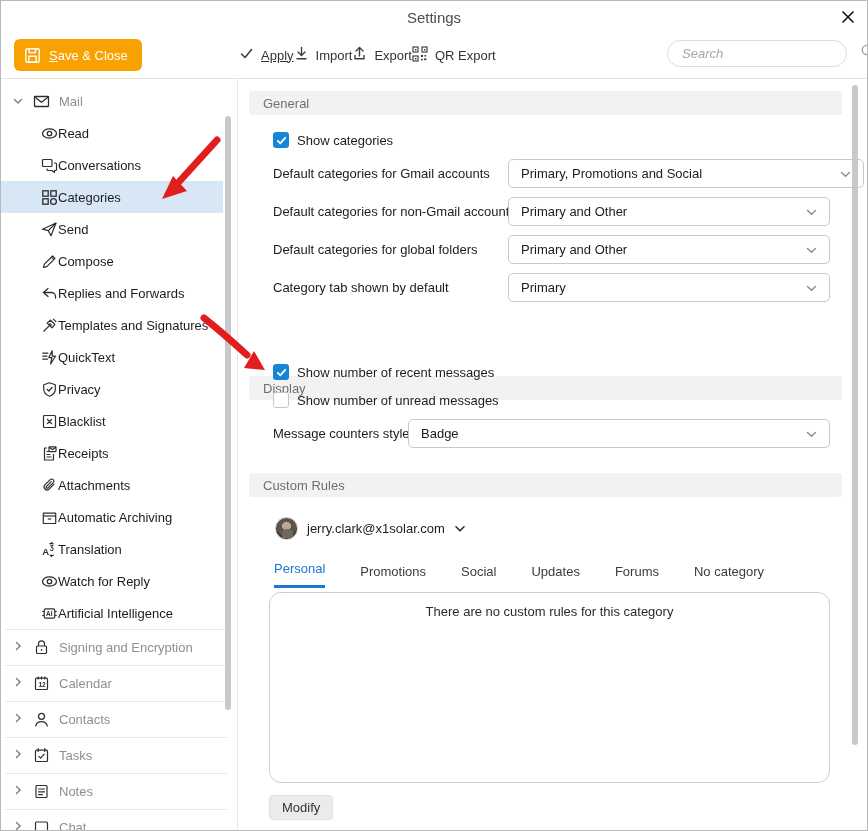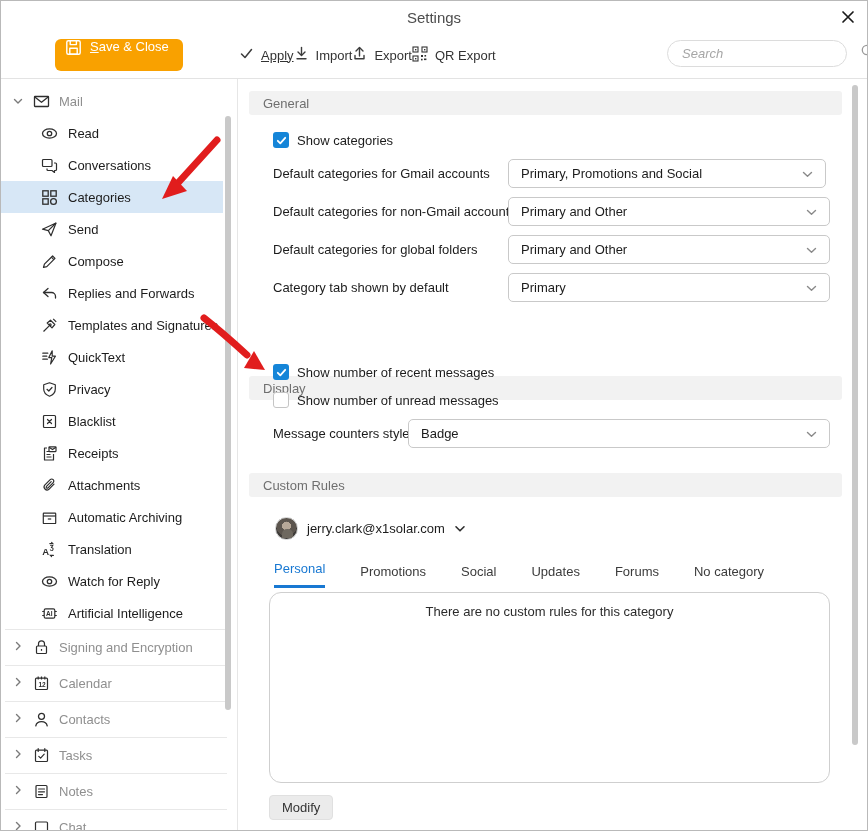--- a/index.html
+++ b/index.html
@@ -2,36 +2,36 @@
 <html><head>
 <meta charset="utf-8">
 <style>
   * { margin:0; padding:0; box-sizing:border-box; }
   body { width:868px; height:831px; font-family:"Liberation Sans", sans-serif; background:#fff; }
   .window { position:relative; width:868px; height:831px; background:#fff; border:1px solid #b9b9b9; overflow:hidden; }
 
   
   .title { position:absolute; top:8px; left:0; right:0; text-align:center; font-size:15px; color:#4d4d4d; }
   .close-btn { position:absolute; top:7px; right:10px; width:18px; height:18px; cursor:pointer; }
-  .save-btn { position:absolute; left:13px; top:38px; height:32px; padding:0 14px 0 10px; background:#F9A100; border:none; border-radius:6px; color:#fff; font-size:13px; display:flex; gap:8px; cursor:pointer; font-family:inherit;margin-left:41px; }
+  .save-btn { position:absolute; left:13px; top:38px; height:32px; padding:0 14px 0 10px; background:#F9A100; border:none; border-radius:6px; color:#fff; font-size:13px; display:flex; align-items:center; gap:8px; cursor:pointer; font-family:inherit; }
   .save-btn .lbl::first-letter { text-decoration:underline; }
   .tool-group { position:absolute; left:238px; top:38px; height:32px; display:flex; align-items:center; }
   .tool-item { display:flex; align-items:center; gap:7px; font-size:13px; color:#333; cursor:pointer; }
   .tool-item.underlined .t-lbl { text-decoration:underline; }
   .search-box { position:absolute; right:20px; top:39px; width:180px; height:27px; border:1px solid #dcdcdc; border-radius:14px; display:flex; align-items:center; padding:0 10px 0 14px; }
   .search-box input { border:none; outline:none; flex:1; font-size:13px; font-style:italic; color:#444; font-family:inherit; background:transparent; }
   .search-box input::placeholder { color:#a6a6a6; font-style:italic; }
   .hdr-divider { position:absolute; top:77px; left:0; width:868px; height:1px; background:#e3e3e3; }
 
   
   .sidebar { position:absolute; top:78px; left:0; width:237px; bottom:0; border-right:1px solid #e6e6e6; background:#fff; padding-top:6px; }
   .side-row { height:32px; display:flex; align-items:center; gap:9px; padding-left:11px; font-size:13px; cursor:pointer; }
   .side-row .chev { width:12px; height:12px; flex:none; }
   .side-row .top-lbl { color:#8f8f8f; }
-  .side-sub { height:32px; display:flex; align-items:center; gap:10px; padding-left:40px; font-size:13px; color:#1c1c1c; cursor:pointer; width:222px; }
+  .side-sub { height:32px; display:flex; align-items:center; padding-left:40px; font-size:13px; color:#1c1c1c; cursor:pointer; width:222px; }
   .side-sub.selected { background:#d7e7f6; }
   .side-section { height:36px; display:flex; align-items:center; gap:9px; padding-left:11px; font-size:13px; color:#8f8f8f; border-top:1px solid #e8e8e8; cursor:pointer; width:222px; margin-left:4px; padding-left:7px; }
   .ico { width:17px; height:17px; flex:none; }
   .sb-scroll { position:absolute; left:224px; top:115px; width:6px; height:594px; background:#c9c9c9; border-radius:3px; }
 
   
   .sec-bar { position:absolute; left:248px; width:593px; height:24px; background:#f2f2f2; border-radius:3px; display:flex; align-items:center; padding-left:14px; font-size:13px; color:#6f6f6f; }
   .chk-row { position:absolute; display:flex; align-items:center; gap:8px; font-size:13px; color:#1c1c1c; cursor:pointer; }
   .chk { width:16px; height:16px; border-radius:3px; flex:none; }
   .chk.on { background:#1585d8; display:flex; align-items:center; justify-content:center; }
@@ -333,21 +333,21 @@
   <div class="chk-row" style="left:272px; top:131px;">
     <span class="chk on">
         <svg width="11" height="11" viewBox="0 0 11 11" fill="none" stroke="#fff" stroke-width="1.8" stroke-linecap="round" stroke-linejoin="round">
           <path d="M1.8 5.8 L4.3 8.3 L9.2 2.8"></path>
         </svg>
       </span>
     <span>Show categories</span>
   </div>
 
   <div class="form-label" style="left:272px; top:158px;">Default categories for Gmail accounts</div>
-  <div class="dropdown" style="left:507px; top:158px; width:318px;">
+  <div class="dropdown" style="left:507px; top:158px; width:356px;">
     <span class="dd-val">Primary, Promotions and Social</span>
     <span><svg width="11" height="7" viewBox="0 0 11 7" fill="none" stroke="#8a8a8a" stroke-width="1.4" stroke-linecap="round" stroke-linejoin="round">
           <path d="M1.5 1.5 L5.5 5.2 L9.5 1.5"></path>
         </svg></span>
   </div>
 
   <div class="form-label" style="left:272px; top:196px;">Default categories for non-Gmail accounts</div>
   <div class="dropdown" style="left:507px; top:196px; width:322px;">
     <span class="dd-val">Primary and Other</span>
     <span><svg width="11" height="7" viewBox="0 0 11 7" fill="none" stroke="#8a8a8a" stroke-width="1.4" stroke-linecap="round" stroke-linejoin="round">

